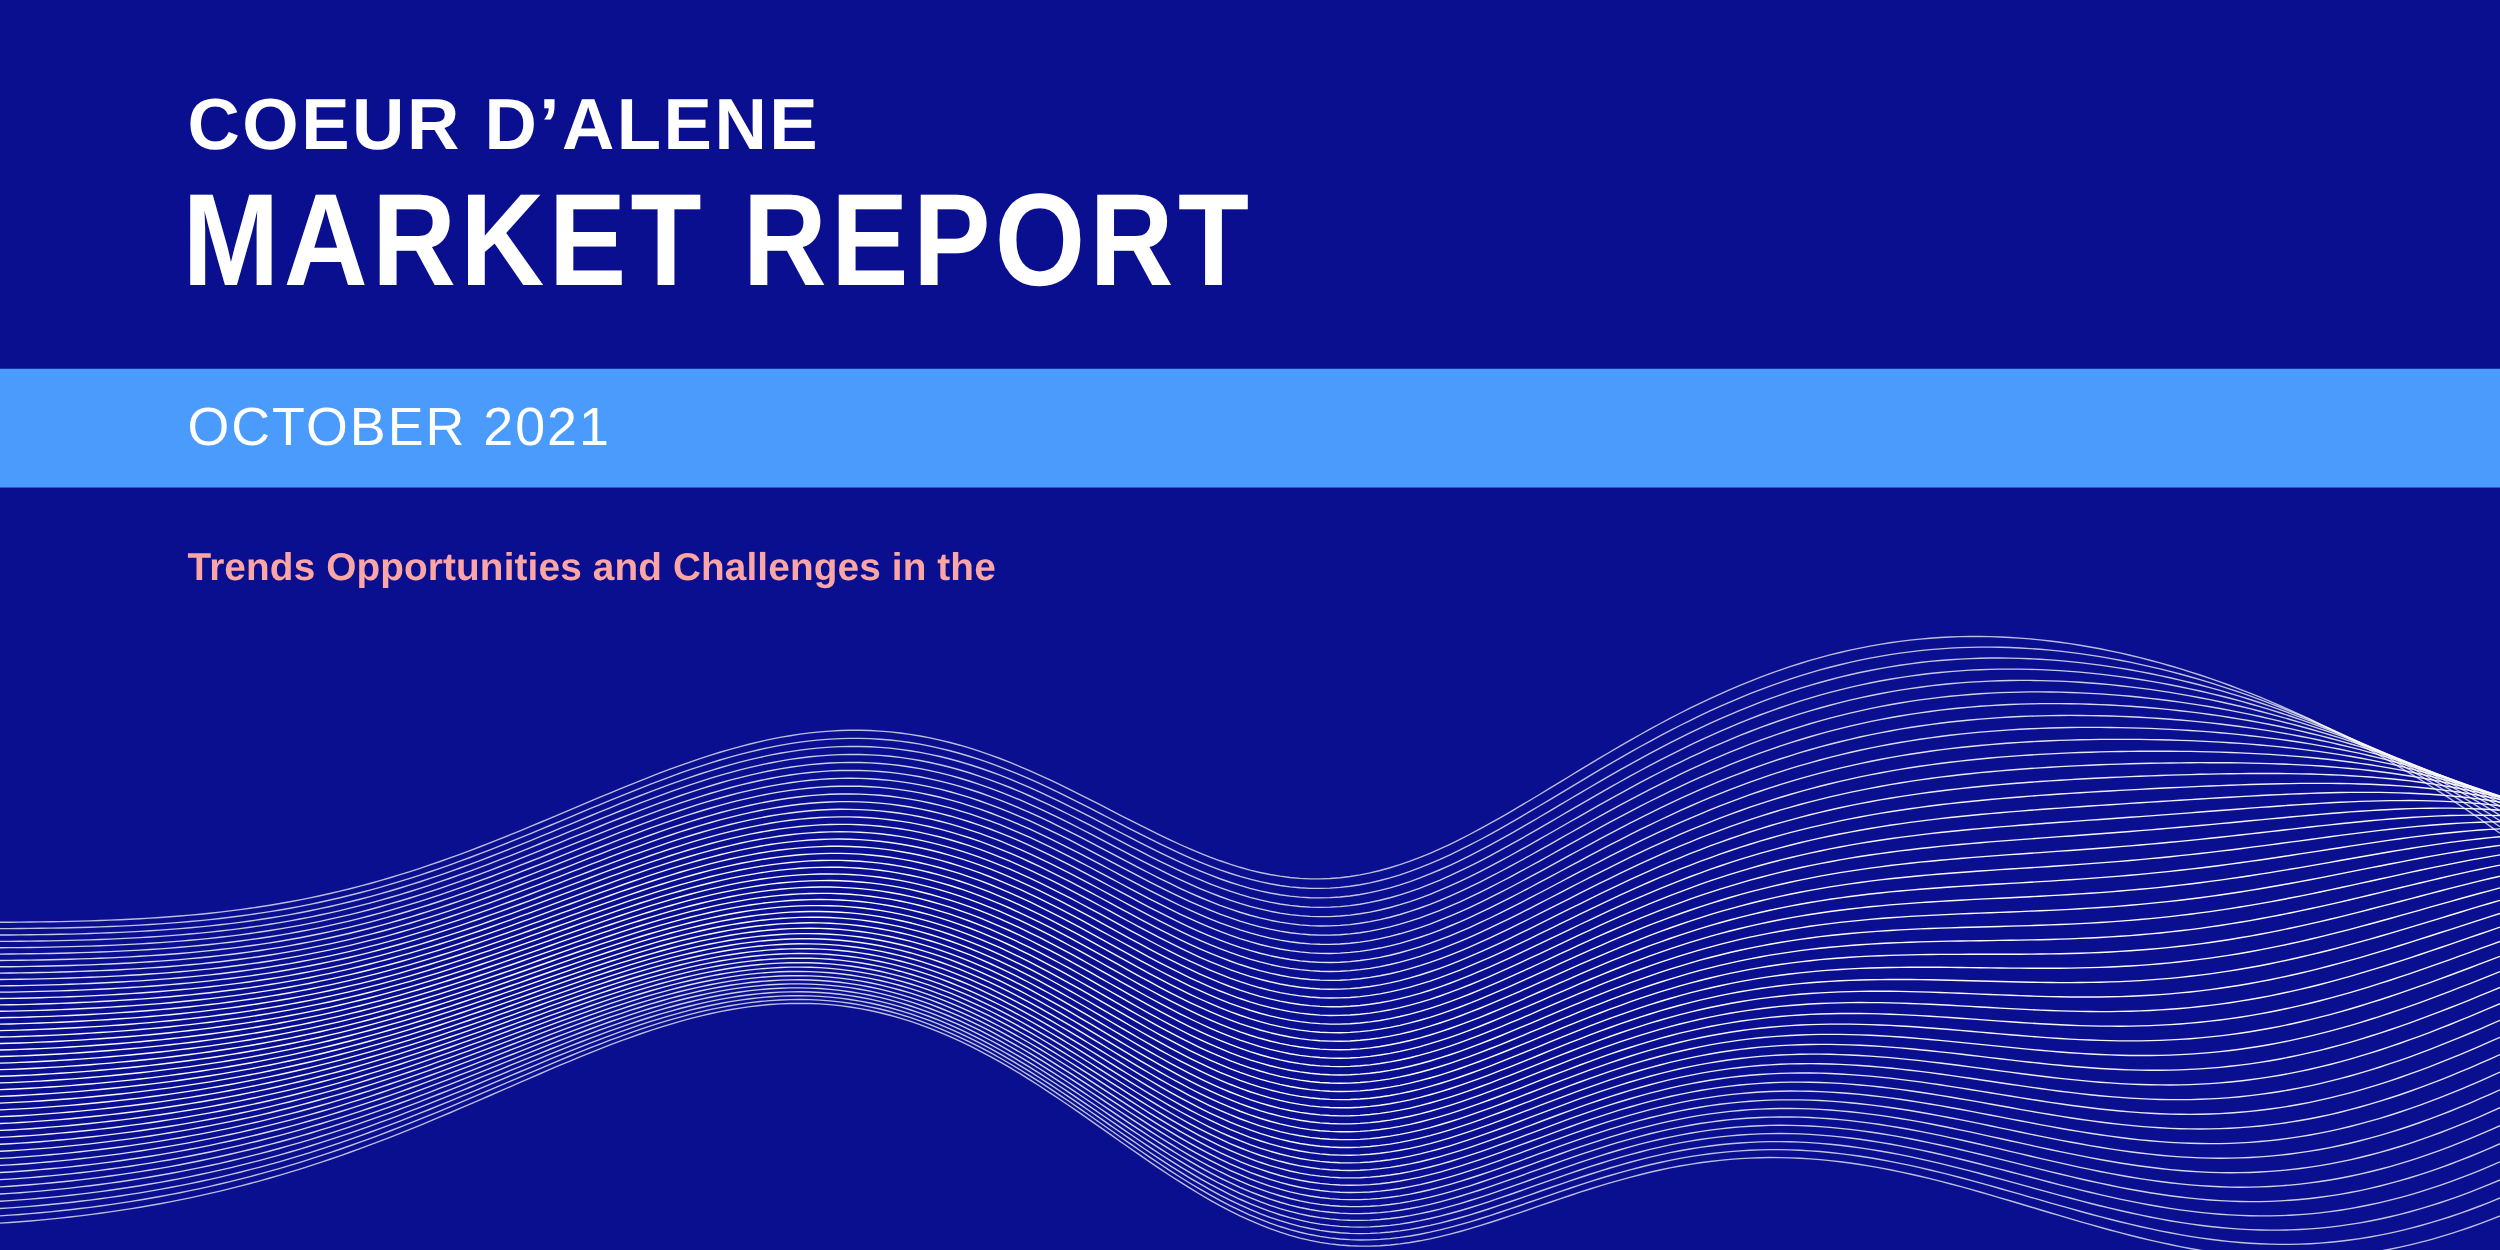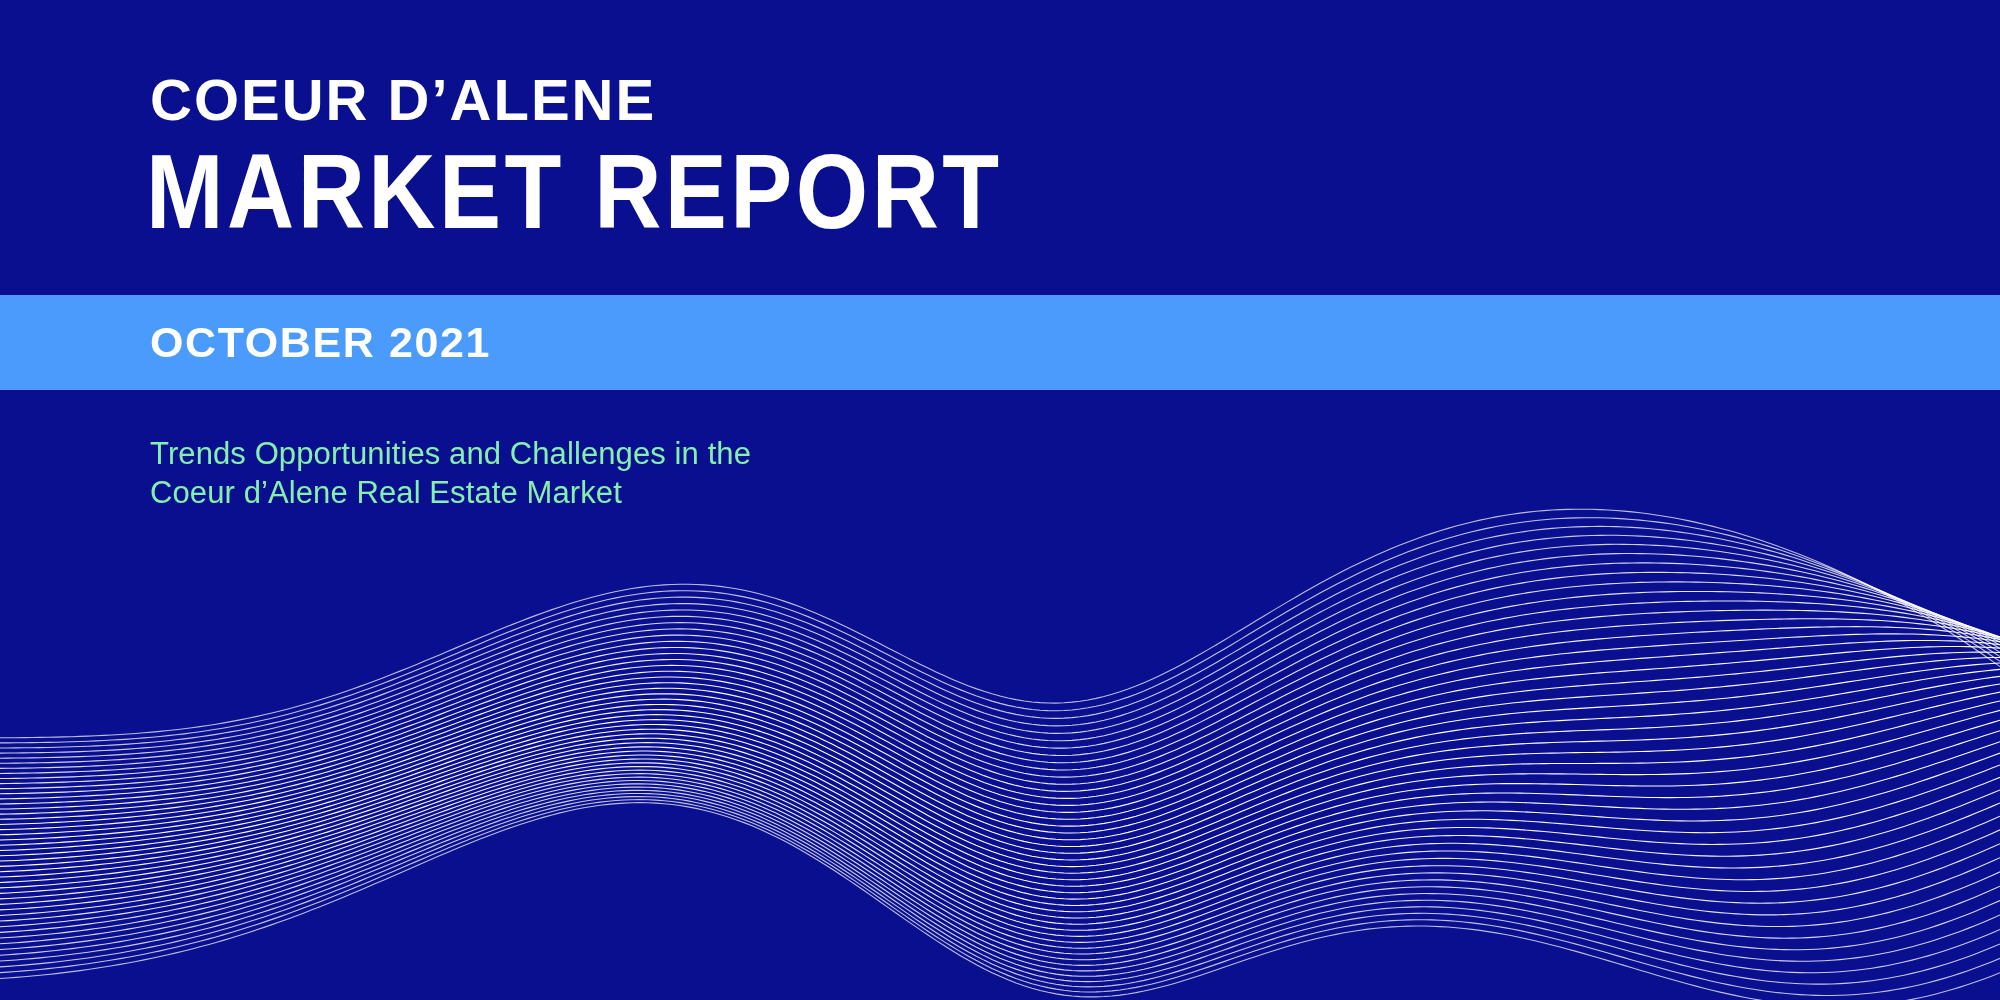--- a/index.html
+++ b/index.html
@@ -62,35 +62,35 @@
     position:absolute;
     left:0; top:295px;
     width:2000px; height:95px;
     background:#4a9bfb;
     z-index:2;
   }
   .banner-text {
     position:absolute;
     left:150px; top:26px;
     font-size:43px;
-    font-weight:bold;
+    font-weight:normal;
     color:#ffffff;
     letter-spacing:1.6px;
     line-height:1;
     white-space:nowrap;
   }
 
   
   #subtitle {
     position:absolute;
     left:150px; top:434px;
     z-index:3;
     font-size:31px;
-    font-weight:400;
-    color:#86efac;
+    font-weight:700;
+    color:#fca5a5;
     line-height:39px;
     letter-spacing:0.1px;
   }
   #subtitle .sub-line { display:block; white-space:nowrap; }
 </style>
 </head>
 <body>
 
 <div id="cover">
 
@@ -149,16 +149,15 @@
     <div class="banner-text">OCTOBER 2021</div>
   </div>
 
   <div id="header-block">
     <div class="eyebrow">COEUR D’ALENE</div>
     <div class="main-title">MARKET REPORT</div>
   </div>
 
   <div id="subtitle">
     <span class="sub-line">Trends Opportunities and Challenges in the</span>
-    <span class="sub-line">Coeur d’Alene Real Estate Market</span>
   </div>
 
 </div>
 
 </body></html>

